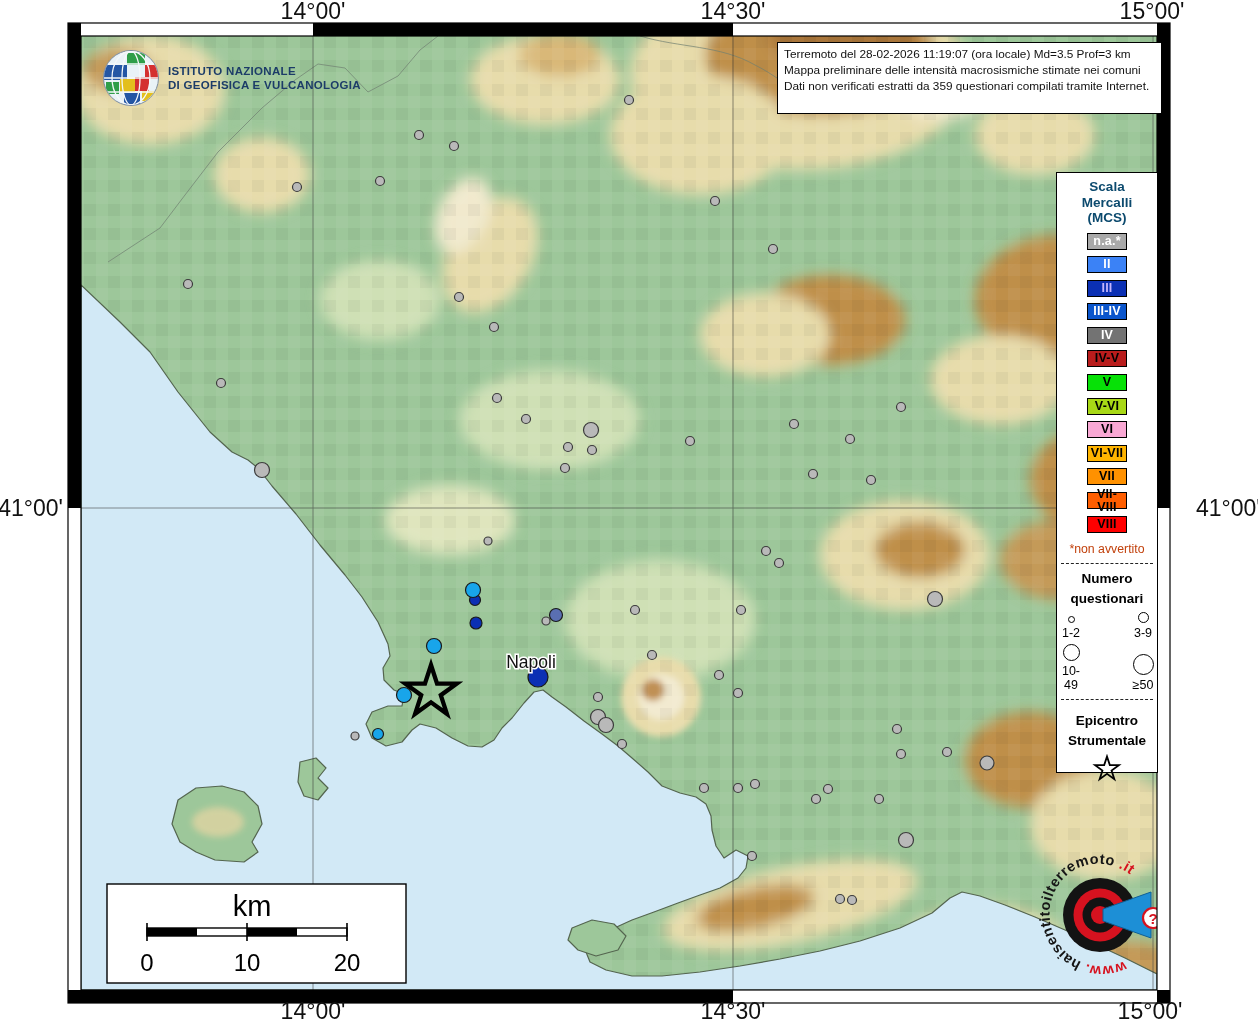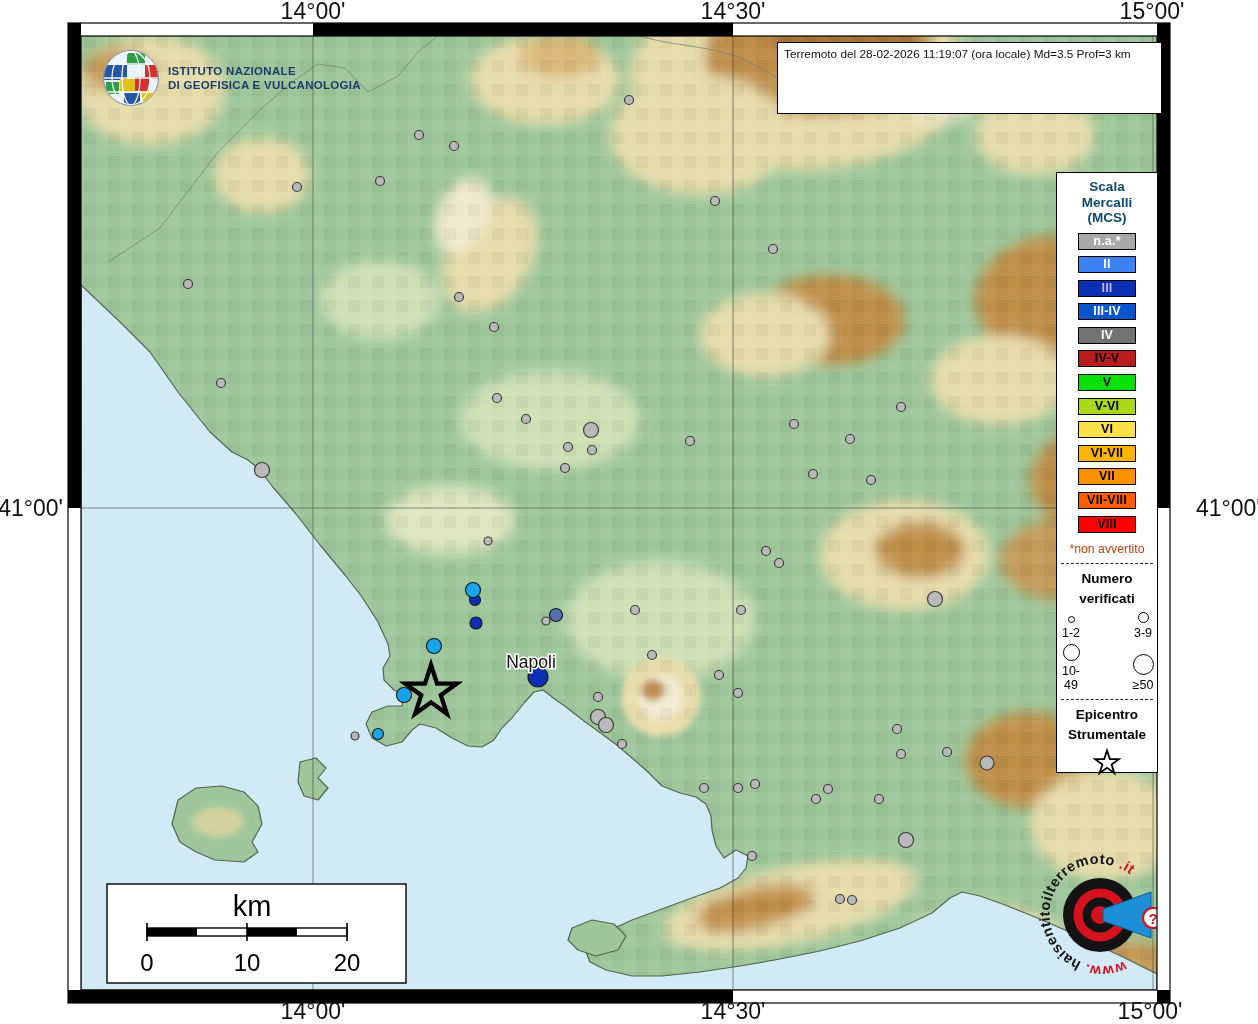--- a/index.html
+++ b/index.html
@@ -11,32 +11,32 @@
   #map-svg{position:absolute;left:0;top:0;}
   .overlay-box{position:absolute;background:#ffffff;border:1.6px solid #000;box-sizing:border-box;}
   #info-box{
     left:777px;top:42px;width:385px;height:72px;padding:3px 6px;
     font-size:11.8px;line-height:16.2px;white-space:nowrap;overflow:hidden;color:#111;
   }
   #legend-box{left:1056px;top:172px;width:102px;height:601px;text-align:center;}
   .legend-title{font-weight:bold;font-size:13.5px;line-height:15.5px;color:#0c4a6e;}
   .legend-title-block{margin-top:6px;}
   #mcs-chips{display:flex;flex-direction:column;align-items:center;gap:6.6px;margin-top:7px;}
-  .chip{width:58px;height:17px;border:1.6px solid #000;box-sizing:border-box;
+  .chip{width:40px;height:17px;border:1.6px solid #000;box-sizing:border-box;
         display:flex;align-items:center;justify-content:center;}
   .chip span{font-weight:bold;font-size:12.5px;line-height:13px;letter-spacing:.2px;}
   .footnote{font-size:12.3px;margin-top:9px;color:#c2410c;}
   .dashed-sep{border:none;border-top:1.7px dashed #222;margin:7px 4px 0;}
   .q-title{margin-top:5px;font-weight:bold;font-size:13.5px;line-height:20.5px;}
   .q-grid{display:grid;grid-template-columns:1fr 1fr;margin-top:2px;gap:44px;}
   .q-grid.row2{margin-top:4px;}
   .q-cell{display:flex;flex-direction:column;align-items:center;justify-content:flex-end;}
   .q-circle{border:1.7px solid #000;border-radius:50%;background:#fff;box-sizing:border-box;}
   .q-label{font-size:12.5px;margin-top:3px;color:#000;}
-  .ep-title{margin-top:5px;font-weight:bold;font-size:13.5px;line-height:20.5px;}
+  .ep-title{margin-top:11px;font-weight:bold;font-size:13.5px;line-height:20.5px;}
   #legend-star-svg{margin-top:2px;}
 </style>
 </head>
 <body>
 
 <div id="stage">
 
 <svg id="map-svg" width="1258" height="1024" viewBox="0 0 1258 1024" xmlns="http://www.w3.org/2000/svg">
   <defs>
     <clipPath id="mapclip">
@@ -272,20 +272,22 @@
     <text x="313" y="1019" text-anchor="middle">14°00'</text>
     <text x="733" y="1019" text-anchor="middle">14°30'</text>
     <text x="1150" y="1019" text-anchor="middle">15°00'</text>
     <text x="63" y="516" text-anchor="end">41°00'</text>
     <text x="1196" y="516" text-anchor="start">41°00'</text>
   </g>
 </svg>
 
 <div id="info-box" class="overlay-box">
   <div>Terremoto del 28-02-2026 11:19:07 (ora locale) Md=3.5 Prof=3 km</div>
+  <div>Mappa preliminare delle intensità macrosismiche stimate nei comuni</div>
+  <div>Dati non verificati estratti da 359 questionari compilati tramite Internet.</div>
 </div>
 
 <div id="legend-box" class="overlay-box">
   <div class="legend-title-block">
     <div class="legend-title">Scala</div>
     <div class="legend-title">Mercalli</div>
     <div class="legend-title">(MCS)</div>
   </div>
   <div id="mcs-chips">
         <div class="chip" style="background: rgb(169, 169, 169);">
@@ -305,41 +307,41 @@
         </div>
         <div class="chip" style="background: #b91c1c;">
           <span style="color: rgb(0, 0, 0);">IV-V</span>
         </div>
         <div class="chip" style="background: rgb(7, 225, 7);">
           <span style="color: rgb(0, 0, 0);">V</span>
         </div>
         <div class="chip" style="background: rgb(168, 216, 22);">
           <span style="color: rgb(0, 0, 0);">V-VI</span>
         </div>
-        <div class="chip" style="background: #fde047;">
+        <div class="chip" style="background: #f9a8d4;">
           <span style="color: rgb(0, 0, 0);">VI</span>
         </div>
         <div class="chip" style="background: rgb(255, 180, 0);">
           <span style="color: rgb(0, 0, 0);">VI-VII</span>
         </div>
         <div class="chip" style="background: rgb(255, 145, 0);">
           <span style="color: rgb(0, 0, 0);">VII</span>
         </div>
         <div class="chip" style="background: rgb(255, 94, 0);">
           <span style="color: rgb(0, 0, 0);">VII-VIII</span>
         </div>
         <div class="chip" style="background: rgb(255, 0, 0);">
           <span style="color: rgb(0, 0, 0);">VIII</span>
         </div>
       </div>
   <div class="footnote">*non avvertito</div>
   <hr class="dashed-sep">
   <div class="q-title">
     <div>Numero</div>
-    <div>verificati</div>
+    <div>questionari</div>
   </div>
   <div class="q-grid">
     <div class="q-cell">
       <div class="q-circle" style="width:7px;height:7px;"></div>
       <div class="q-label">1-2</div>
     </div>
     <div class="q-cell">
       <div class="q-circle" style="width:11px;height:11px;"></div>
       <div class="q-label">3-9</div>
     </div>

